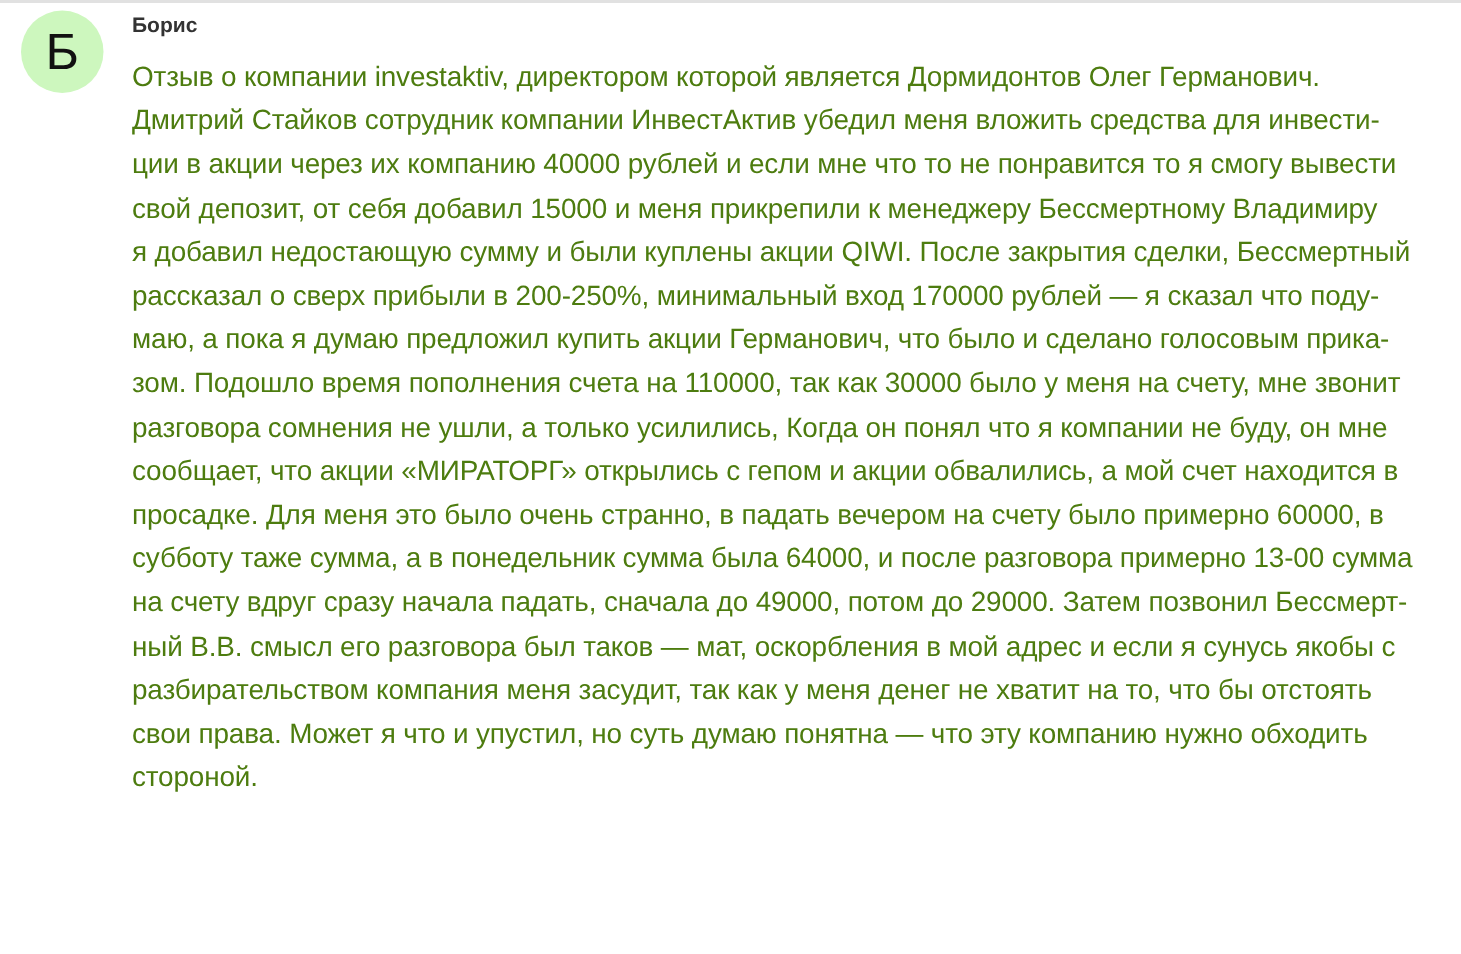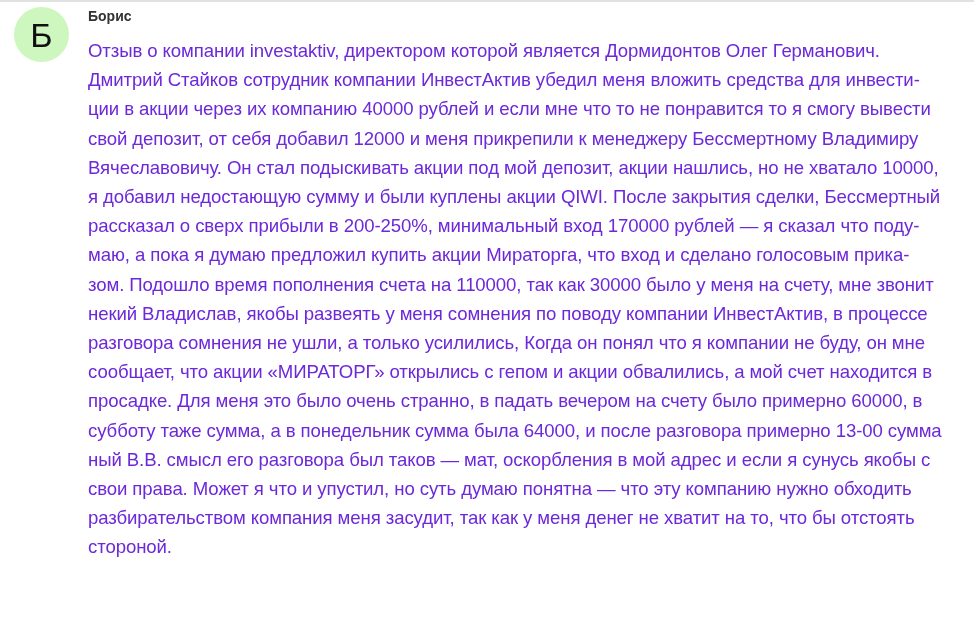--- a/index.html
+++ b/index.html
@@ -50,21 +50,21 @@
     font-weight: bold;
     color: #333333;
   }
   .body-text {
     position: absolute;
     left: 88px;
     top: 36px;
     width: 876px;
     font-size: 18.6px;
     line-height: 29.2px;
-    color: #6d28d9;
+    color: #4d7c0f;
     letter-spacing: -0.1px;
   }
   .body-text .line {
     display: block;
     white-space: nowrap;
   }
 </style>
 </head>
 <body>
 
@@ -74,29 +74,28 @@
   <div class="avatar">
     <span>Б</span>
   </div>
 
   <div class="author">Борис</div>
 
   <div class="body-text">
     <span class="line">Отзыв о компании investaktiv, директором которой является Дормидонтов Олег Германович.</span>
     <span class="line">Дмитрий Стайков сотрудник компании ИнвестАктив убедил меня вложить средства для инвести-</span>
     <span class="line">ции в акции через их компанию 40000 рублей и если мне что то не понравится то я смогу вывести</span>
-    <span class="line">свой депозит, от себя добавил 12000 и меня прикрепили к менеджеру Бессмертному Владимиру</span>
-    <span class="line">Вячеславовичу. Он стал подыскивать акции под мой депозит, акции нашлись, но не хватало 10000,</span>
+    <span class="line">свой депозит, от себя добавил 15000 и меня прикрепили к менеджеру Бессмертному Владимиру</span>
     <span class="line">я добавил недостающую сумму и были куплены акции QIWI. После закрытия сделки, Бессмертный</span>
     <span class="line">рассказал о сверх прибыли в 200-250%, минимальный вход 170000 рублей — я сказал что поду-</span>
-    <span class="line">маю, а пока я думаю предложил купить акции Мираторга, что вход и сделано голосовым прика-</span>
+    <span class="line">маю, а пока я думаю предложил купить акции Германович, что было и сделано голосовым прика-</span>
     <span class="line">зом. Подошло время пополнения счета на 110000, так как 30000 было у меня на счету, мне звонит</span>
-    <span class="line">некий Владислав, якобы развеять у меня сомнения по поводу компании ИнвестАктив, в процессе</span>
     <span class="line">разговора сомнения не ушли, а только усилились, Когда он понял что я компании не буду, он мне</span>
     <span class="line">сообщает, что акции «МИРАТОРГ» открылись с гепом и акции обвалились, а мой счет находится в</span>
     <span class="line">просадке. Для меня это было очень странно, в падать вечером на счету было примерно 60000, в</span>
     <span class="line">субботу таже сумма, а в понедельник сумма была 64000, и после разговора примерно 13-00 сумма</span>
+    <span class="line">на счету вдруг сразу начала падать, сначала до 49000, потом до 29000. Затем позвонил Бессмерт-</span>
     <span class="line">ный В.В. смысл его разговора был таков — мат, оскорбления в мой адрес и если я сунусь якобы с</span>
+    <span class="line">разбирательством компания меня засудит, так как у меня денег не хватит на то, что бы отстоять</span>
     <span class="line">свои права. Может я что и упустил, но суть думаю понятна — что эту компанию нужно обходить</span>
-    <span class="line">разбирательством компания меня засудит, так как у меня денег не хватит на то, что бы отстоять</span>
     <span class="line">стороной.</span>
   </div>
 </div>
 
 </body></html>

